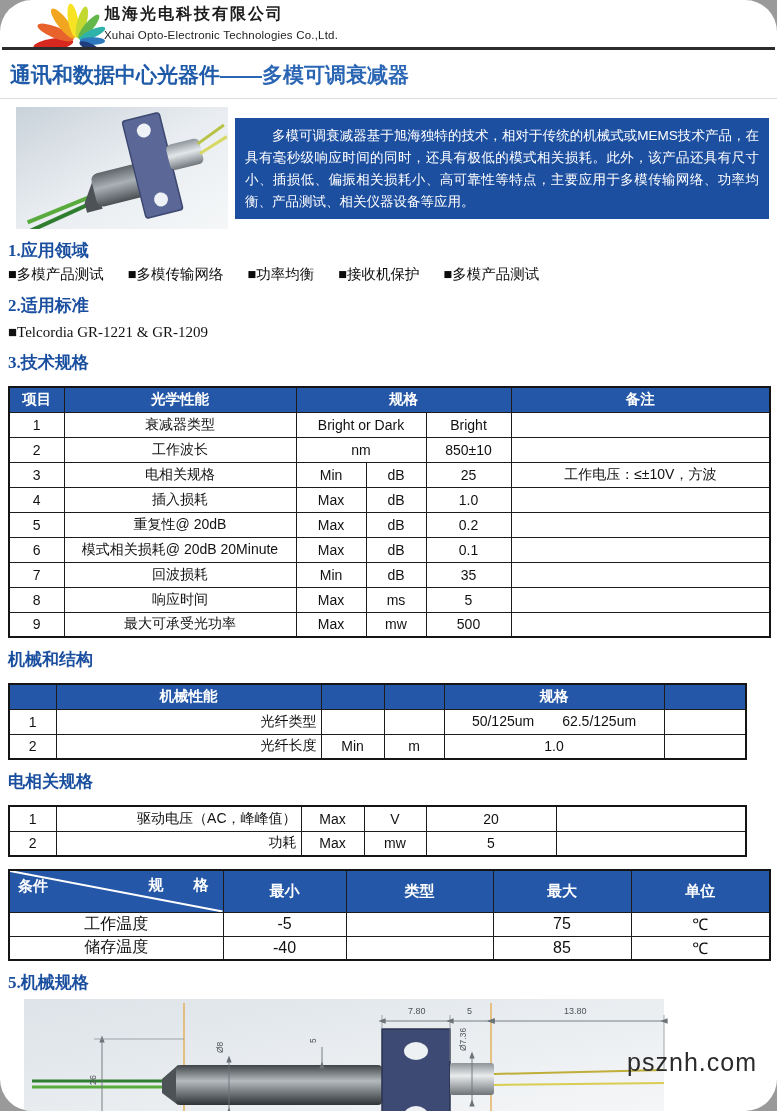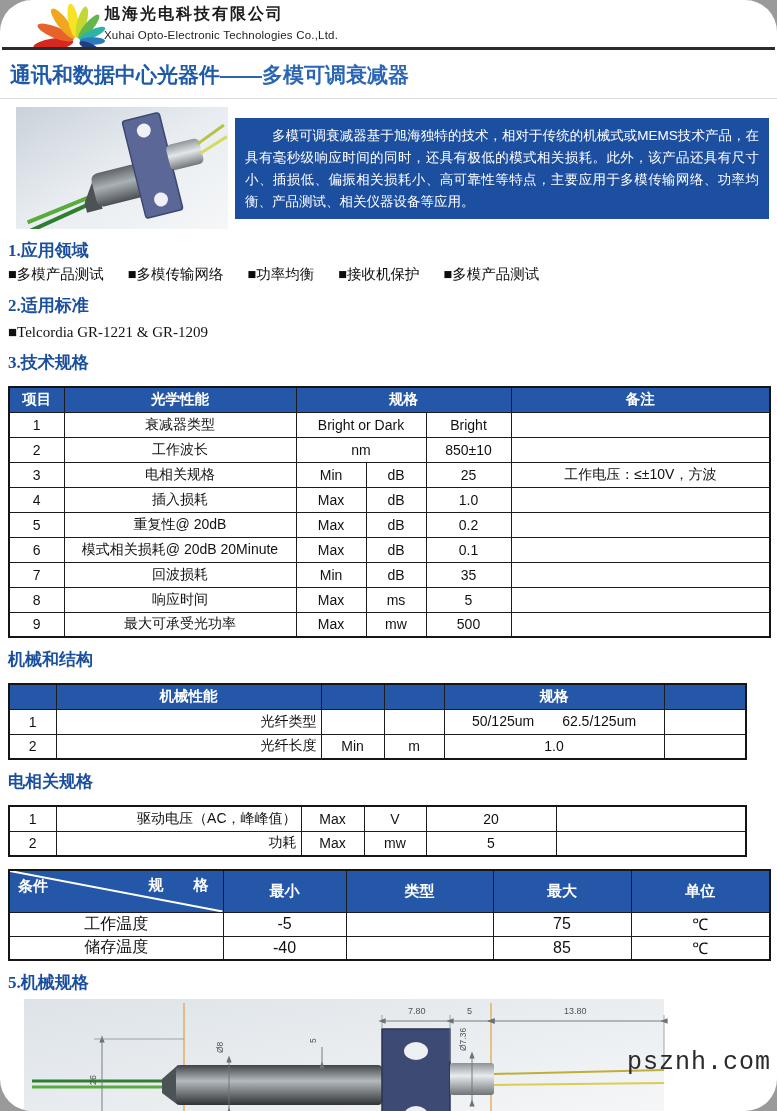--- a/index.html
+++ b/index.html
@@ -42,21 +42,21 @@
   .env { border:2.5px solid #151515; }
   .env th, .env td { border:1.6px solid #1c1c1c; text-align:center; font-size:16px; height:24px; }
   .env th { background:#2457a7; color:#fff; font-size:15px; }
   .env .diag { position:relative; height:42px; }
   .diag svg { position:absolute; inset:0; width:100%; height:100%; }
   .diag-top { position:absolute; top:5px; right:14px; font-size:15px; }
   .diag-bottom { position:absolute; left:8px; bottom:16px; font-size:15px; }
   
   .drawing { margin:5px 0 0 24px; }
   .watermark {
-    position:absolute; right:6px; top:1048px; font-family:Liberation Mono, monospace;
+    position:absolute; right:20px; top:1048px; font-family:Liberation Sans, sans-serif;
     font-size:25px; color:#2a2a2a; letter-spacing:1px;
   }
   svg text { font-family:"Liberation Sans", sans-serif; }
 </style>
 </head>
 <body>
 
 <div class="page">
 
   <div class="hdr">

